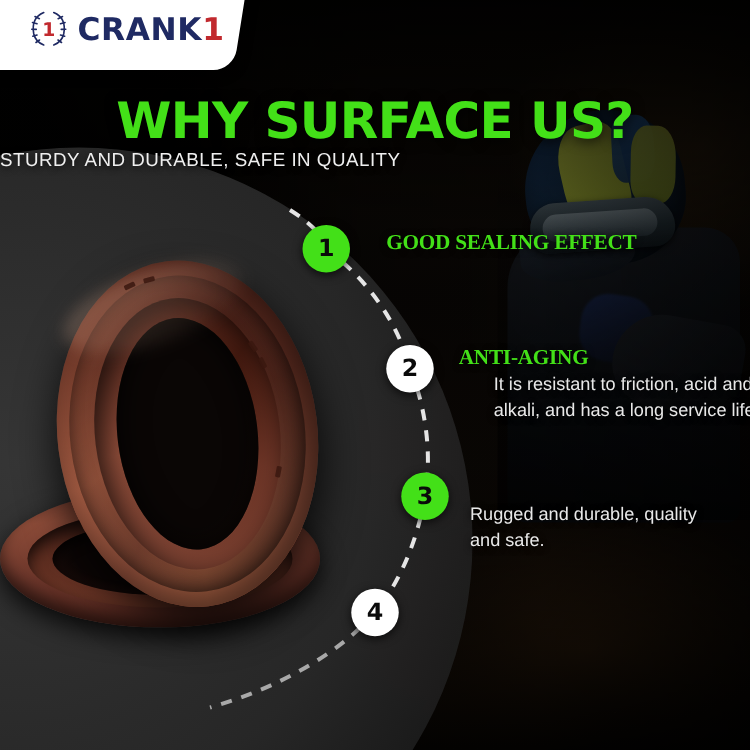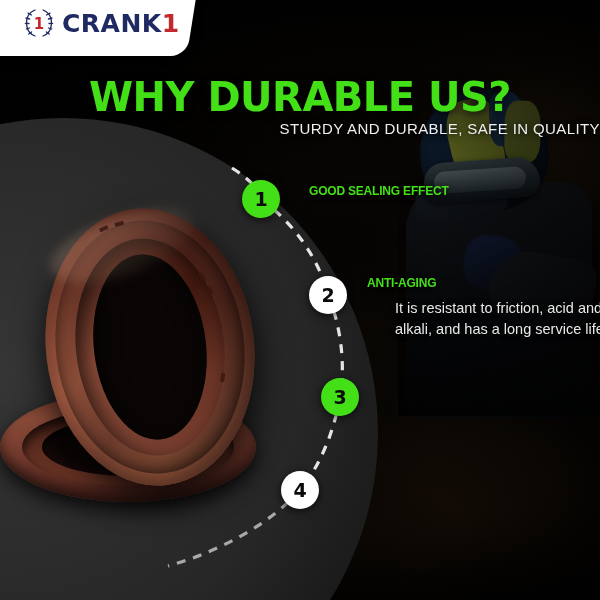--- a/index.html
+++ b/index.html
@@ -153,21 +153,21 @@
 
   
   .headline{
     position:absolute;left:0;top:74px;width:600px;text-align:center;
     font-family:"DejaVu Sans", sans-serif;
     font-weight:bold;font-size:40px;letter-spacing:-.5px;
     color:#43e018;
     text-shadow:0 2px 10px rgba(0,0,0,.85);
   }
   .subhead{
-    position:absolute;left:0;top:120px;width:600px;text-align:right;
+    position:absolute;left:0;top:120px;width:600px;text-align:left;
     font-size:15px;letter-spacing:.4px;color:#efefef;
     text-shadow:0 1px 6px rgba(0,0,0,.9);
   }
 
   
   .seals{position:absolute;left:4px;top:196px;width:262px;height:350px;}
 
   .seal-flat{
     position:absolute;left:-4px;top:196px;width:256px;height:110px;
     border-radius:50%;
@@ -246,22 +246,22 @@
     display:flex;align-items:center;justify-content:center;
     font-family:"DejaVu Sans", sans-serif;
     font-weight:bold;font-size:19px;color:#0a0a0a;
     box-shadow:0 2px 8px rgba(0,0,0,.7);
   }
   .badge-green{background:#43e018;}
   .badge-white{background:#ffffff;}
 
   .step-title{
     position:absolute;
-    font-family:Liberation Sans, sans-serif;
-    font-weight:bold;font-size:12px;letter-spacing:-.2px;
+    font-family:Liberation Serif, serif;
+    font-weight:bold;font-size:17px;letter-spacing:-.2px;
     color:#43e018;white-space:nowrap;
     text-shadow:0 1px 6px rgba(0,0,0,.9);
   }
   .step-body{
     position:absolute;font-size:14.5px;line-height:1.42;color:#e8e8e8;
     text-shadow:0 1px 6px rgba(0,0,0,.95);
   }
 </style>
 </head>
 <body>
@@ -329,27 +329,28 @@
             <path d="M9.5 9 L6 7.2 M7.6 13 L4 12 M7 17.5 L3.4 17.4 M7.6 22 L4.3 23 M9.6 26 L6.8 28"></path>
             <path d="M24.5 9 L28 7.2 M26.4 13 L30 12 M27 17.5 L30.6 17.4 M26.4 22 L29.7 23 M24.4 26 L27.2 28"></path>
           </g>
           <text x="17" y="23" text-anchor="middle" font-family="DejaVu Sans, sans-serif" font-size="15" font-weight="bold" fill="#c1292e">1</text>
         </svg>
       </span>
       <span class="brand-text"><span>CRANK</span><span class="brand-one">1</span></span>
     </div>
   </div>
 
-  <div class="headline">WHY DURABLE US?</div>
+  <div class="headline">WHY SURFACE US?</div>
   <div class="subhead">STURDY AND DURABLE, SAFE IN QUALITY</div>
 
   <div class="step-badge badge-green" style="left:242px;top:180px;">1</div>
   <div class="step-title" style="left:309px;top:184px;">GOOD SEALING EFFECT</div>
 
   <div class="step-badge badge-white" style="left:309px;top:276px;">2</div>
   <div class="step-title" style="left:367px;top:276px;">ANTI-AGING</div>
   <div class="step-body" style="left:372px;top:298px;width:210px;margin-left:23px;">It is resistant to friction, acid and alkali, and has a long service life</div>
 
   <div class="step-badge badge-green" style="left:321px;top:378px;">3</div>
+  <div class="step-body" style="left:376px;top:402px;width:205px;">Rugged and durable, quality and safe.</div>
 
   <div class="step-badge badge-white" style="left:281px;top:471px;">4</div>
 
 </div>
 
 </body></html>

